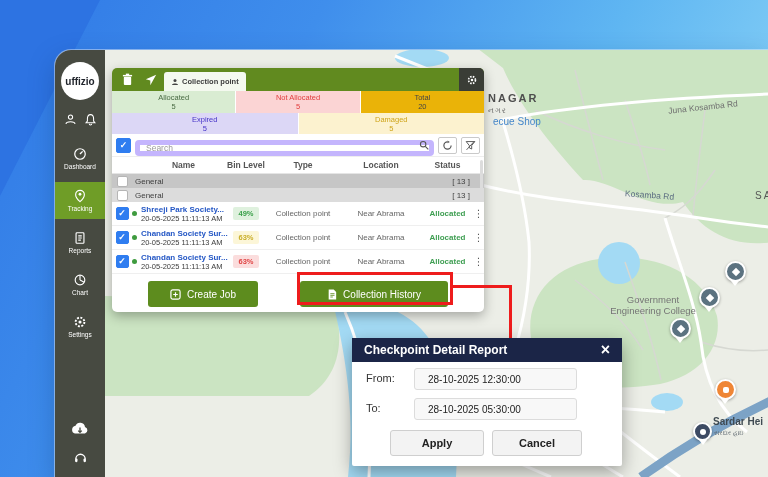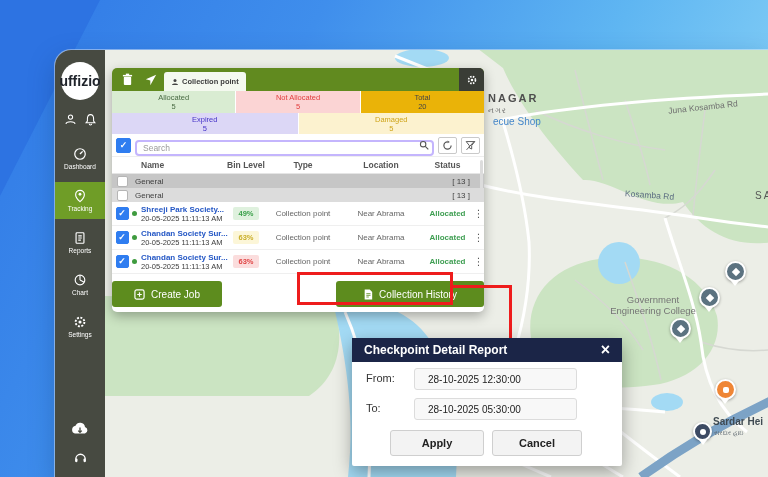--- a/index.html
+++ b/index.html
@@ -37,21 +37,21 @@
   .poi-grad{background:#5b7280}
   .poi-orange{background:#ef8636}
   .poi-orange .glyph{border-radius:2px;transform:none}
   .poi-toll{background:#3c4a63;width:15px;height:15px}
   .poi-toll .glyph{border-radius:50%;transform:none;left:4.5px;top:4.5px}
 
   
   .sidebar{position:absolute;left:0;top:0;width:50px;height:100%;background:#474a41;
     display:flex;flex-direction:column;align-items:center;z-index:5}
   .logo{width:38px;height:38px;border-radius:50%;background:#fff;margin-top:12px;flex:0 0 auto;
-    display:flex;align-items:center;justify-content:center;font-size:14px;font-weight:700;color:#20242b}
+    display:flex;align-items:center;justify-content:center;font-size:10px;font-weight:700;color:#20242b}
   .top-icons{display:flex;gap:7px;margin-top:13px}
   .nav{margin-top:14px;width:100%;display:flex;flex-direction:column;gap:5px}
   .nav-item{height:37px;display:flex;flex-direction:column;align-items:center;justify-content:center;
     color:#fff;font-size:6.5px;gap:2px;cursor:pointer}
   .nav-item.active{background:#6f9d27}
   .sb-bottom{margin-top:auto;display:flex;flex-direction:column;gap:15px;align-items:center;padding-bottom:12px}
 
   
   .panel{position:absolute;left:112px;top:68px;width:372px;height:244px;background:#fff;
     border-radius:5px;box-shadow:0 4px 12px rgba(0,0,0,.3);z-index:10}
@@ -70,49 +70,49 @@
   .st-not{background:#fbd4d4;color:#e23d3d}
   .st-total{background:#eab308;color:#454545}
   .st-exp{background:#dcd7f6;color:#4634c8}
   .st-dam{background:#fcf2cf;color:#cfa51a}
   .p-search{height:22px;display:flex;align-items:center;gap:4px;padding:0 4px;border-bottom:1px solid #eee}
   .cb{width:13px;height:13px;border-radius:2px;border:1px solid #b5b5b5;background:#fff;flex:0 0 auto;
     display:flex;align-items:center;justify-content:center;cursor:pointer}
   .cb.checked{background:#2f7df0;border-color:#2f7df0}
   .cb.checked::after{content:"✓";color:#fff;font-size:9px;font-weight:700;line-height:1}
   .search-wrap{position:relative;flex:1;height:16px}
-  .search-wrap input{width:100%;height:100%;box-sizing:border-box;border:2px solid #c4b5fd;border-radius:4px;
+  .search-wrap input{width:100%;height:100%;box-sizing:border-box;border:5px solid #c4b5fd;border-radius:4px;
     font-size:8.5px;padding:0 20px 0 6px;color:#333;font-family:inherit}
   .search-wrap input::placeholder{color:#9a9a9a}
   .search-mag{position:absolute;right:5px;top:3px}
   .ibtn{width:19px;height:17px;border:1px solid #c9c9c9;border-radius:2px;background:#fff;
     display:flex;align-items:center;justify-content:center;cursor:pointer;padding:0}
   .grid{display:grid;grid-template-columns:20px 94px 40px 74px 82px 51px 11px;align-items:center}
   .p-thead{height:16px;font-size:8.5px;font-weight:700;color:#555;border-bottom:1px solid #e5e5e5;text-align:center}
-  .p-thead .c-name{text-align:left;padding-left:9px}
+  .p-thead .c-name{text-align:center;padding-left:9px}
   .g-row{height:14px;font-size:8px;color:#3f3f3f;position:relative;display:flex;align-items:center;cursor:pointer}
   .g-row .cb{width:9px;height:9px;margin-left:5px}
   .g-row .g-label{margin-left:7px}
   .g-row .g-count{position:absolute;right:14px}
   .g-dark{background:#c6c6c6}.g-light{background:#dcdcdc}
   .d-row{height:23px;border-bottom:1px solid #efefef;font-size:8px;color:#666;text-align:center;cursor:pointer}
   .d-row .c-cb{display:flex;justify-content:center}
   .d-row .cb{width:11px;height:11px}
   .c-namecell{display:flex;align-items:center;gap:4px;text-align:left}
   .dot{width:5px;height:5px;border-radius:50%;background:#3f9b3f;flex:0 0 auto}
   .nm{font-size:8px;font-weight:700;color:#2457c5;line-height:9px;white-space:nowrap}
   .dt{font-size:7.5px;color:#3c3c3c;line-height:9px;white-space:nowrap}
   .badge{display:inline-block;padding:2px 5px;border-radius:2px;font-size:7.5px;font-weight:700}
   .badge[data-level="green"]{background:#dff1de;color:#3aa04a}
   .badge[data-level="yellow"]{background:#fcf6d8;color:#c9ae29}
   .badge[data-level="red"]{background:#fbdddd;color:#e04545}
   .status{font-size:8px;font-weight:700;color:#3f9e52}
   .kebab{color:#555;font-size:10px;cursor:pointer}
   .kebab::after{content:"⋮"}
-  .p-footer{height:42px;display:flex;justify-content:space-between;gap:42px;padding-top:7px;box-sizing:border-box}
+  .p-footer{height:42px;display:flex;justify-content:center;gap:42px;padding-top:7px;box-sizing:border-box}
   .gbtn{height:26px;background:#5d8c1e;border:none;border-radius:3px;color:#fff;font-size:10px;
     display:flex;align-items:center;justify-content:center;gap:6px;cursor:pointer;font-family:inherit}
   .btn-create{width:110px}
   .btn-history{width:148px}
   .scroll-thumb{position:absolute;right:1px;top:92px;width:3px;height:42px;background:#dcdcdc;border-radius:2px}
 
   
   .red-rect{position:absolute;left:297px;top:272px;width:156px;height:33px;
     border:3px solid #ee1c1c;z-index:20;box-sizing:border-box}
   .red-hline{position:absolute;left:453px;top:285px;width:59px;height:3px;background:#ee1c1c;z-index:20}

